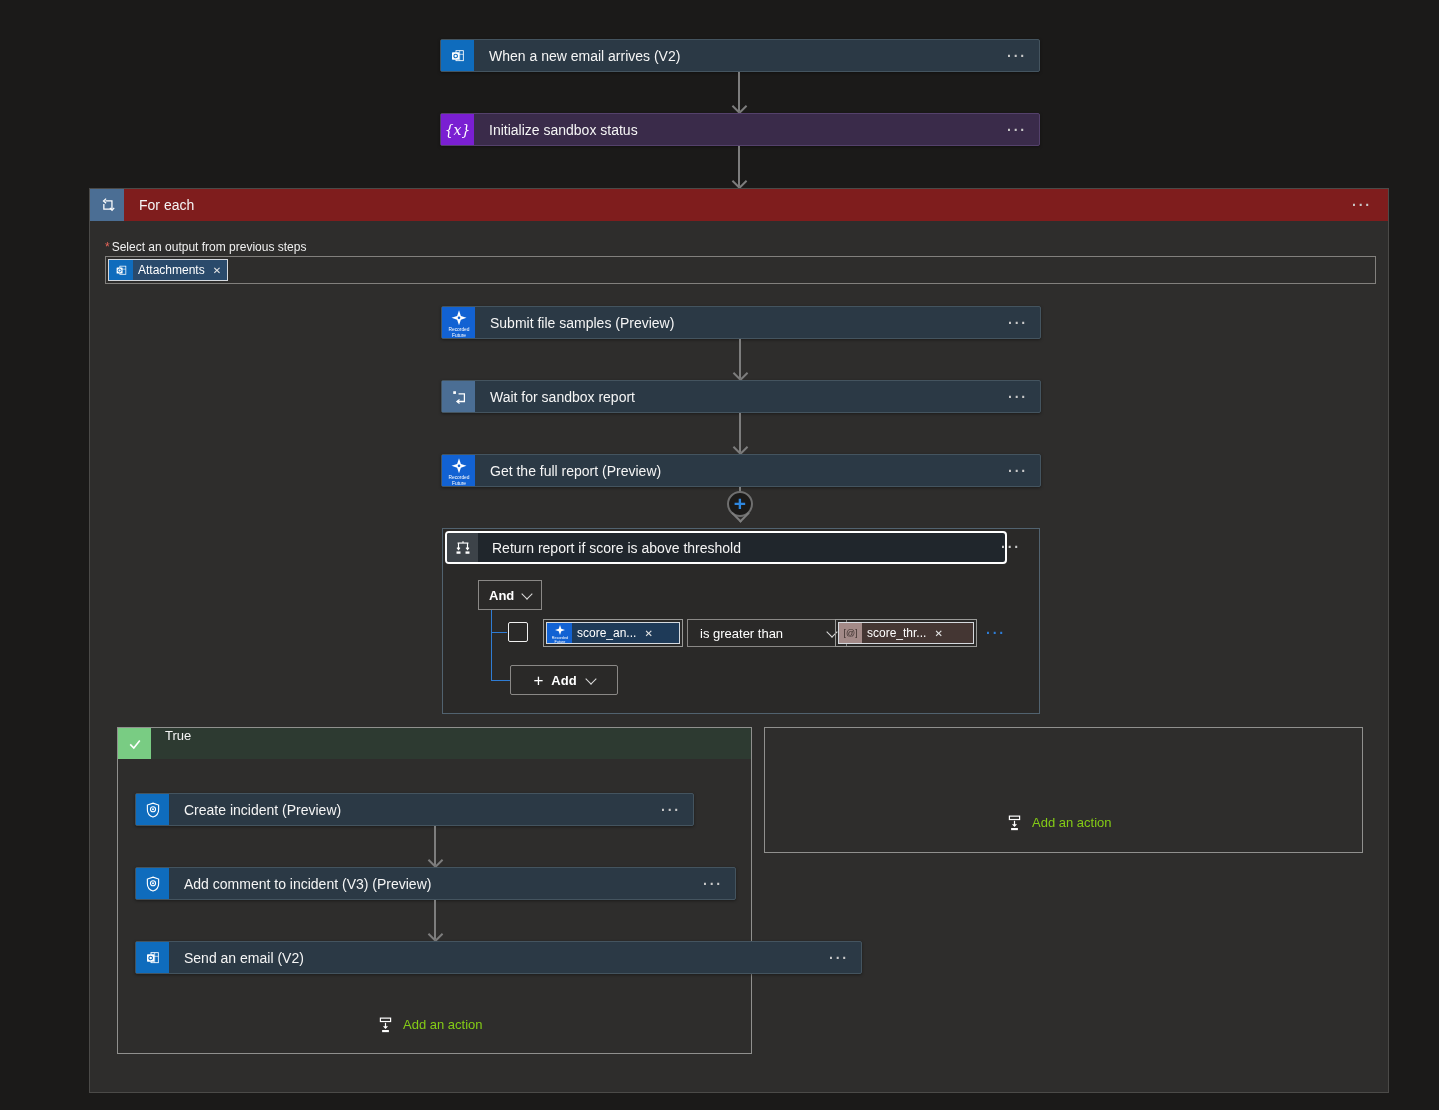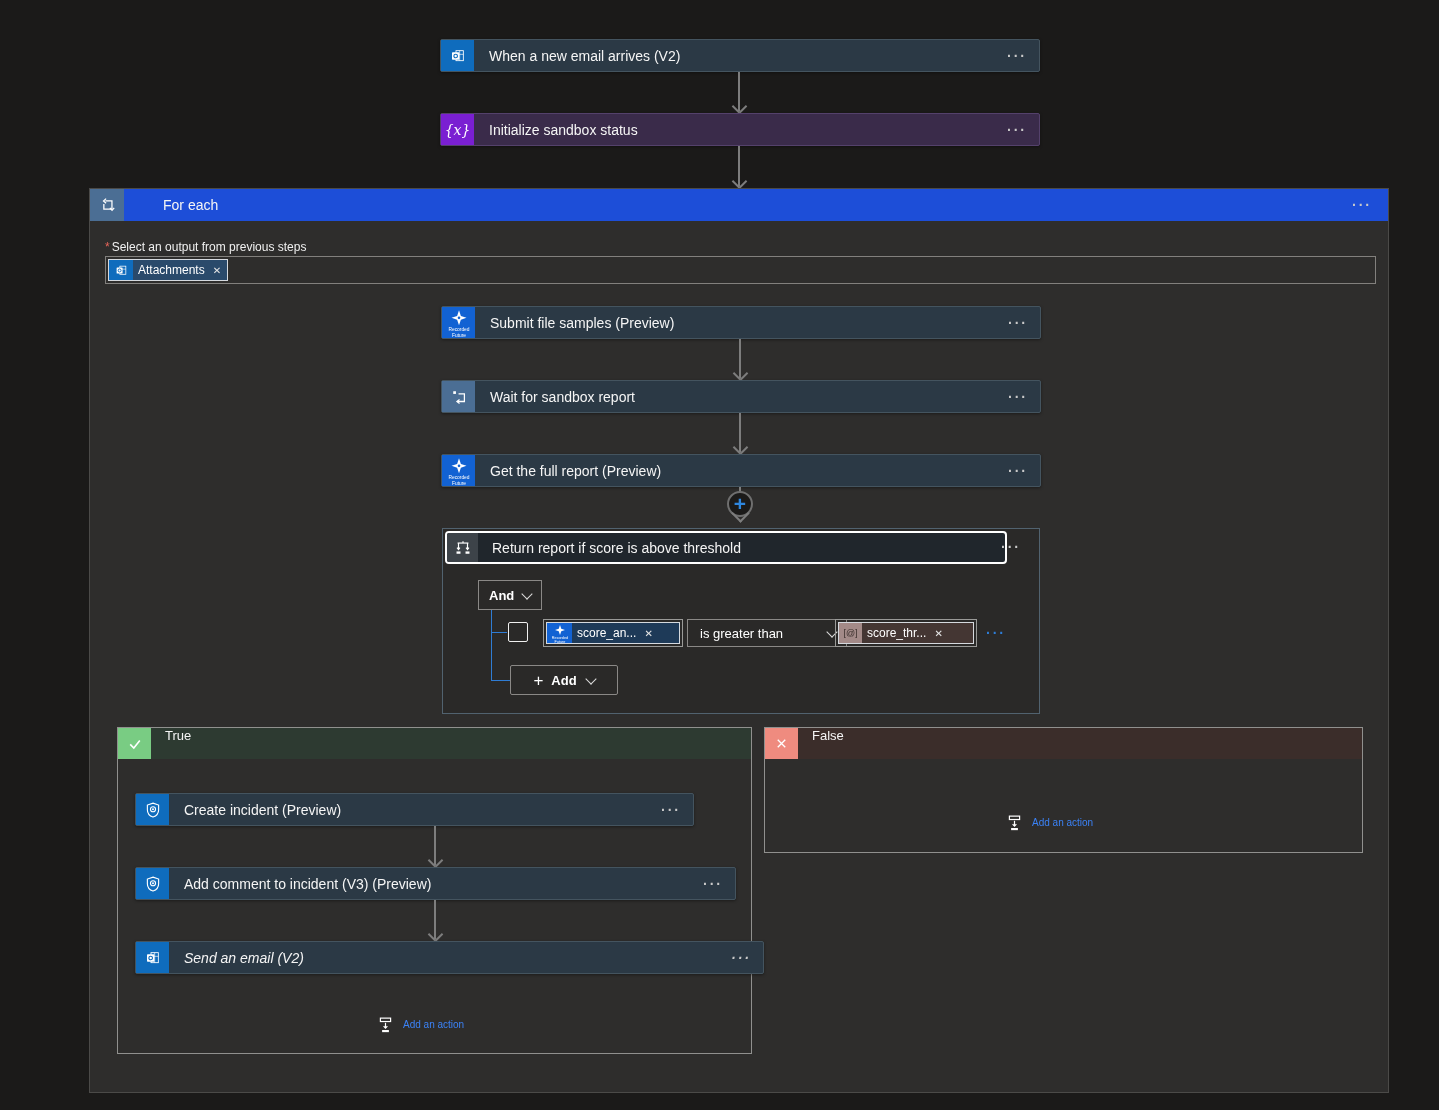--- a/index.html
+++ b/index.html
@@ -17,21 +17,21 @@
   .vline { position:absolute; width:2px; background:#7d7d7d; }
   .vline.arrow::after { content:""; position:absolute; bottom:-1px; left:-4px; width:9px; height:9px;
           border-left:2px solid #7d7d7d; border-bottom:2px solid #7d7d7d; transform:rotate(-45deg); }
   .chev-solo { position:absolute; width:11px; height:11px; border-left:2px solid #7d7d7d; border-bottom:2px solid #7d7d7d; transform:rotate(-45deg); }
   .plus-circle { position:absolute; width:26px; height:26px; border:2px solid #6f6f6f; border-radius:50%;
           display:flex; align-items:center; justify-content:center; color:#2e86de; font-size:21px; font-weight:bold;
           background:#1b1a19; box-sizing:border-box; cursor:pointer; line-height:0; }
 
   
   .scope { position:absolute; background:#2e2d2c; border:1px solid #4b4a48; box-sizing:border-box; }
-  .scope-header { height:32px; background:#1d4ed8; display:flex; align-items:center; cursor:pointer;gap:24px; }
+  .scope-header { height:32px; background:#7f1d1d; display:flex; align-items:center; cursor:pointer; }
   .scope-header .icon-sq { width:34px; align-self:stretch; flex:none; display:flex; align-items:center; justify-content:center; }
   .scope-header .c-title { margin-left:15px; font-size:14px; color:#f5f5f5; flex:1; }
 
   .req-label { position:absolute; font-size:12px; color:#f0f0f0; }
   .req-label .star { color:#e8655a; margin-right:2px; }
 
   .fieldbox { position:absolute; border:1px solid #82807d; box-sizing:border-box; display:flex; align-items:center; padding:2px; background:transparent; }
   .token { display:inline-flex; align-items:center; height:100%; border:1px solid #d5d9de; box-sizing:border-box; background:#2a4a6b; cursor:pointer;text-align:center; }
   .token .tk-icon { align-self:stretch; display:flex; align-items:center; justify-content:center; flex:none; }
   .token .tk-label { font-size:12px; color:#fff; padding:0 5px; white-space:nowrap; }
@@ -60,21 +60,21 @@
 
   
   .branch { position:absolute; border:1px solid #90908e; background:#2e2d2c; box-sizing:border-box; }
   .branch-header { height:31px; display:flex; align-items:flex-start; cursor:pointer; }
   .branch-header .b-icon { width:33px; align-self:stretch; flex:none; display:flex; align-items:center; justify-content:center; }
   .branch-header .b-label { margin-left:14px; font-size:13px; color:#f5f5f5; }
   .hdr-true { background:#2d3a31; }
   .hdr-false { background:#3b2d2a; }
 
   .add-action { position:absolute; display:flex; align-items:center; gap:9px; cursor:pointer; }
-  .add-action .txt { color:#3b82f6; font-size:10px; }
+  .add-action .txt { color:#84cc16; font-size:13px; }
 
   .ol-icon { background:#0f6cbd; }
   .rf-icon { background:#1262d3; }
   .var-icon { background:#7a1fd2; color:#fff; font-size:14px; font-style:italic; }
   .ctl-icon { background:#4b6e94; }
 </style>
 </head>
 <body>
 
 <div class="canvas">
@@ -284,21 +284,21 @@
             <circle cx="12" cy="11" r="3.4" fill="none" stroke="#fff" stroke-width="1.5"></circle>
             <circle cx="12" cy="11" r="1.3" fill="#fff"></circle>
           </svg>
         </div>
         <span class="c-title">Add comment to incident (V3) (Preview)</span>
         <span class="dots">···</span>
       </div>
 
       <div class="vline arrow" style="left:316px; top:172px; height:39px;"></div>
 
-      <div class="card" style="left:17px; top:213px; width:629px;font-style:italic;">
+      <div class="card" style="left:17px; top:213px; width:727px;">
         <div class="icon-sq ol-icon">
           <svg viewBox="0 0 24 24" width="16" height="16">
             <rect x="9" y="4" width="11" height="15" fill="none" stroke="#fff" stroke-width="1.3"></rect>
             <line x1="9" y1="9.5" x2="20" y2="9.5" stroke="#fff" stroke-width="1"></line>
             <line x1="14.5" y1="4" x2="14.5" y2="19" stroke="#fff" stroke-width="1"></line>
             <rect x="3" y="6.5" width="11" height="11" fill="#fff" rx="1"></rect>
             <circle cx="8.5" cy="12" r="2.7" fill="none" stroke="#0f6cbd" stroke-width="1.7"></circle>
           </svg>
         </div>
         <span class="c-title">Send an email (V2)</span>
@@ -310,28 +310,20 @@
           <rect x="4" y="2.5" width="12" height="4"></rect>
           <line x1="10" y1="8" x2="10" y2="14"></line>
           <path d="M7.8 11.8 L10 14.3 L12.2 11.8"></path>
           <rect x="6" y="16.5" width="8" height="2.5" fill="#fff" stroke="none"></rect>
         </svg>
         <span class="txt">Add an action</span>
       </div>
     </div>
 
     <div class="branch" style="left:674px; top:538px; width:599px; height:126px;">
-      <div class="branch-header hdr-false">
-        <div class="b-icon" style="background:#ef8b7f;">
-          <svg viewBox="0 0 20 20" width="15" height="15" fill="none" stroke="#fff" stroke-width="1.8">
-            <path d="M5 5 L15 15 M15 5 L5 15"></path>
-          </svg>
-        </div>
-        <span class="b-label">False</span>
-      </div>
 
       <div class="add-action" style="left:241px; top:85px;">
         <svg viewBox="0 0 20 20" width="17" height="19" fill="none" stroke="#fff" stroke-width="1.4">
           <rect x="4" y="2.5" width="12" height="4"></rect>
           <line x1="10" y1="8" x2="10" y2="14"></line>
           <path d="M7.8 11.8 L10 14.3 L12.2 11.8"></path>
           <rect x="6" y="16.5" width="8" height="2.5" fill="#fff" stroke="none"></rect>
         </svg>
         <span class="txt">Add an action</span>
       </div>

